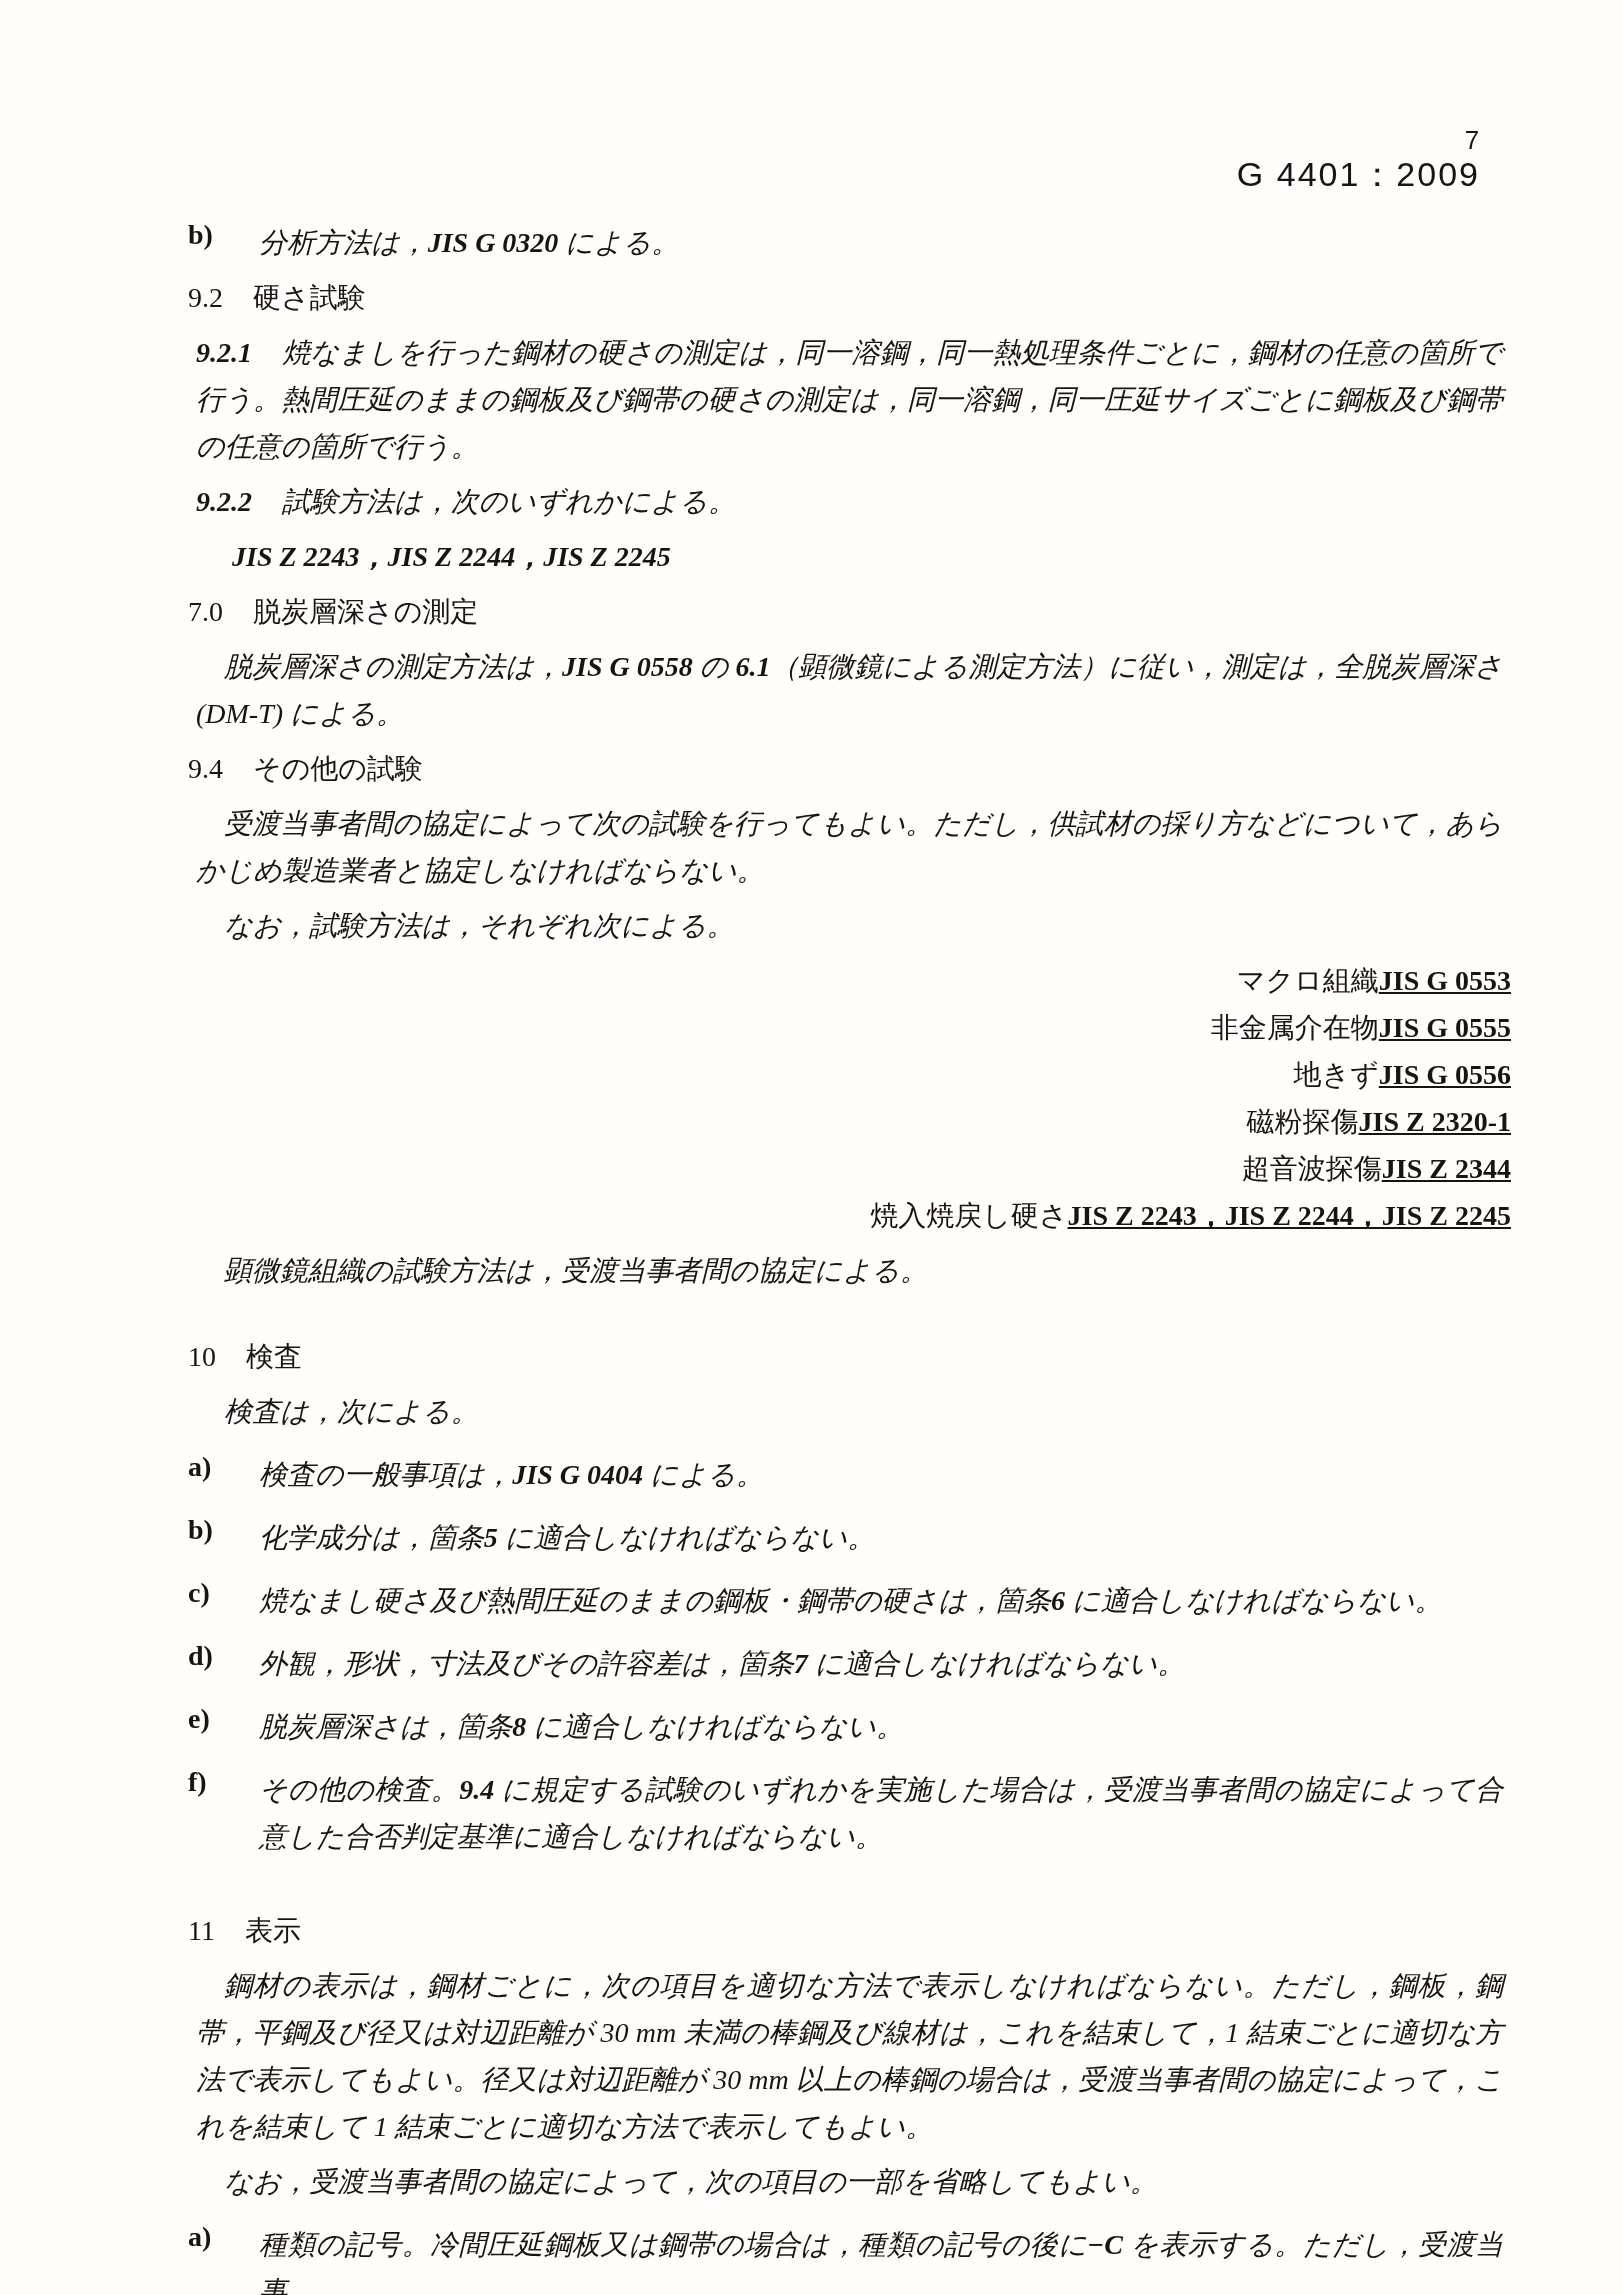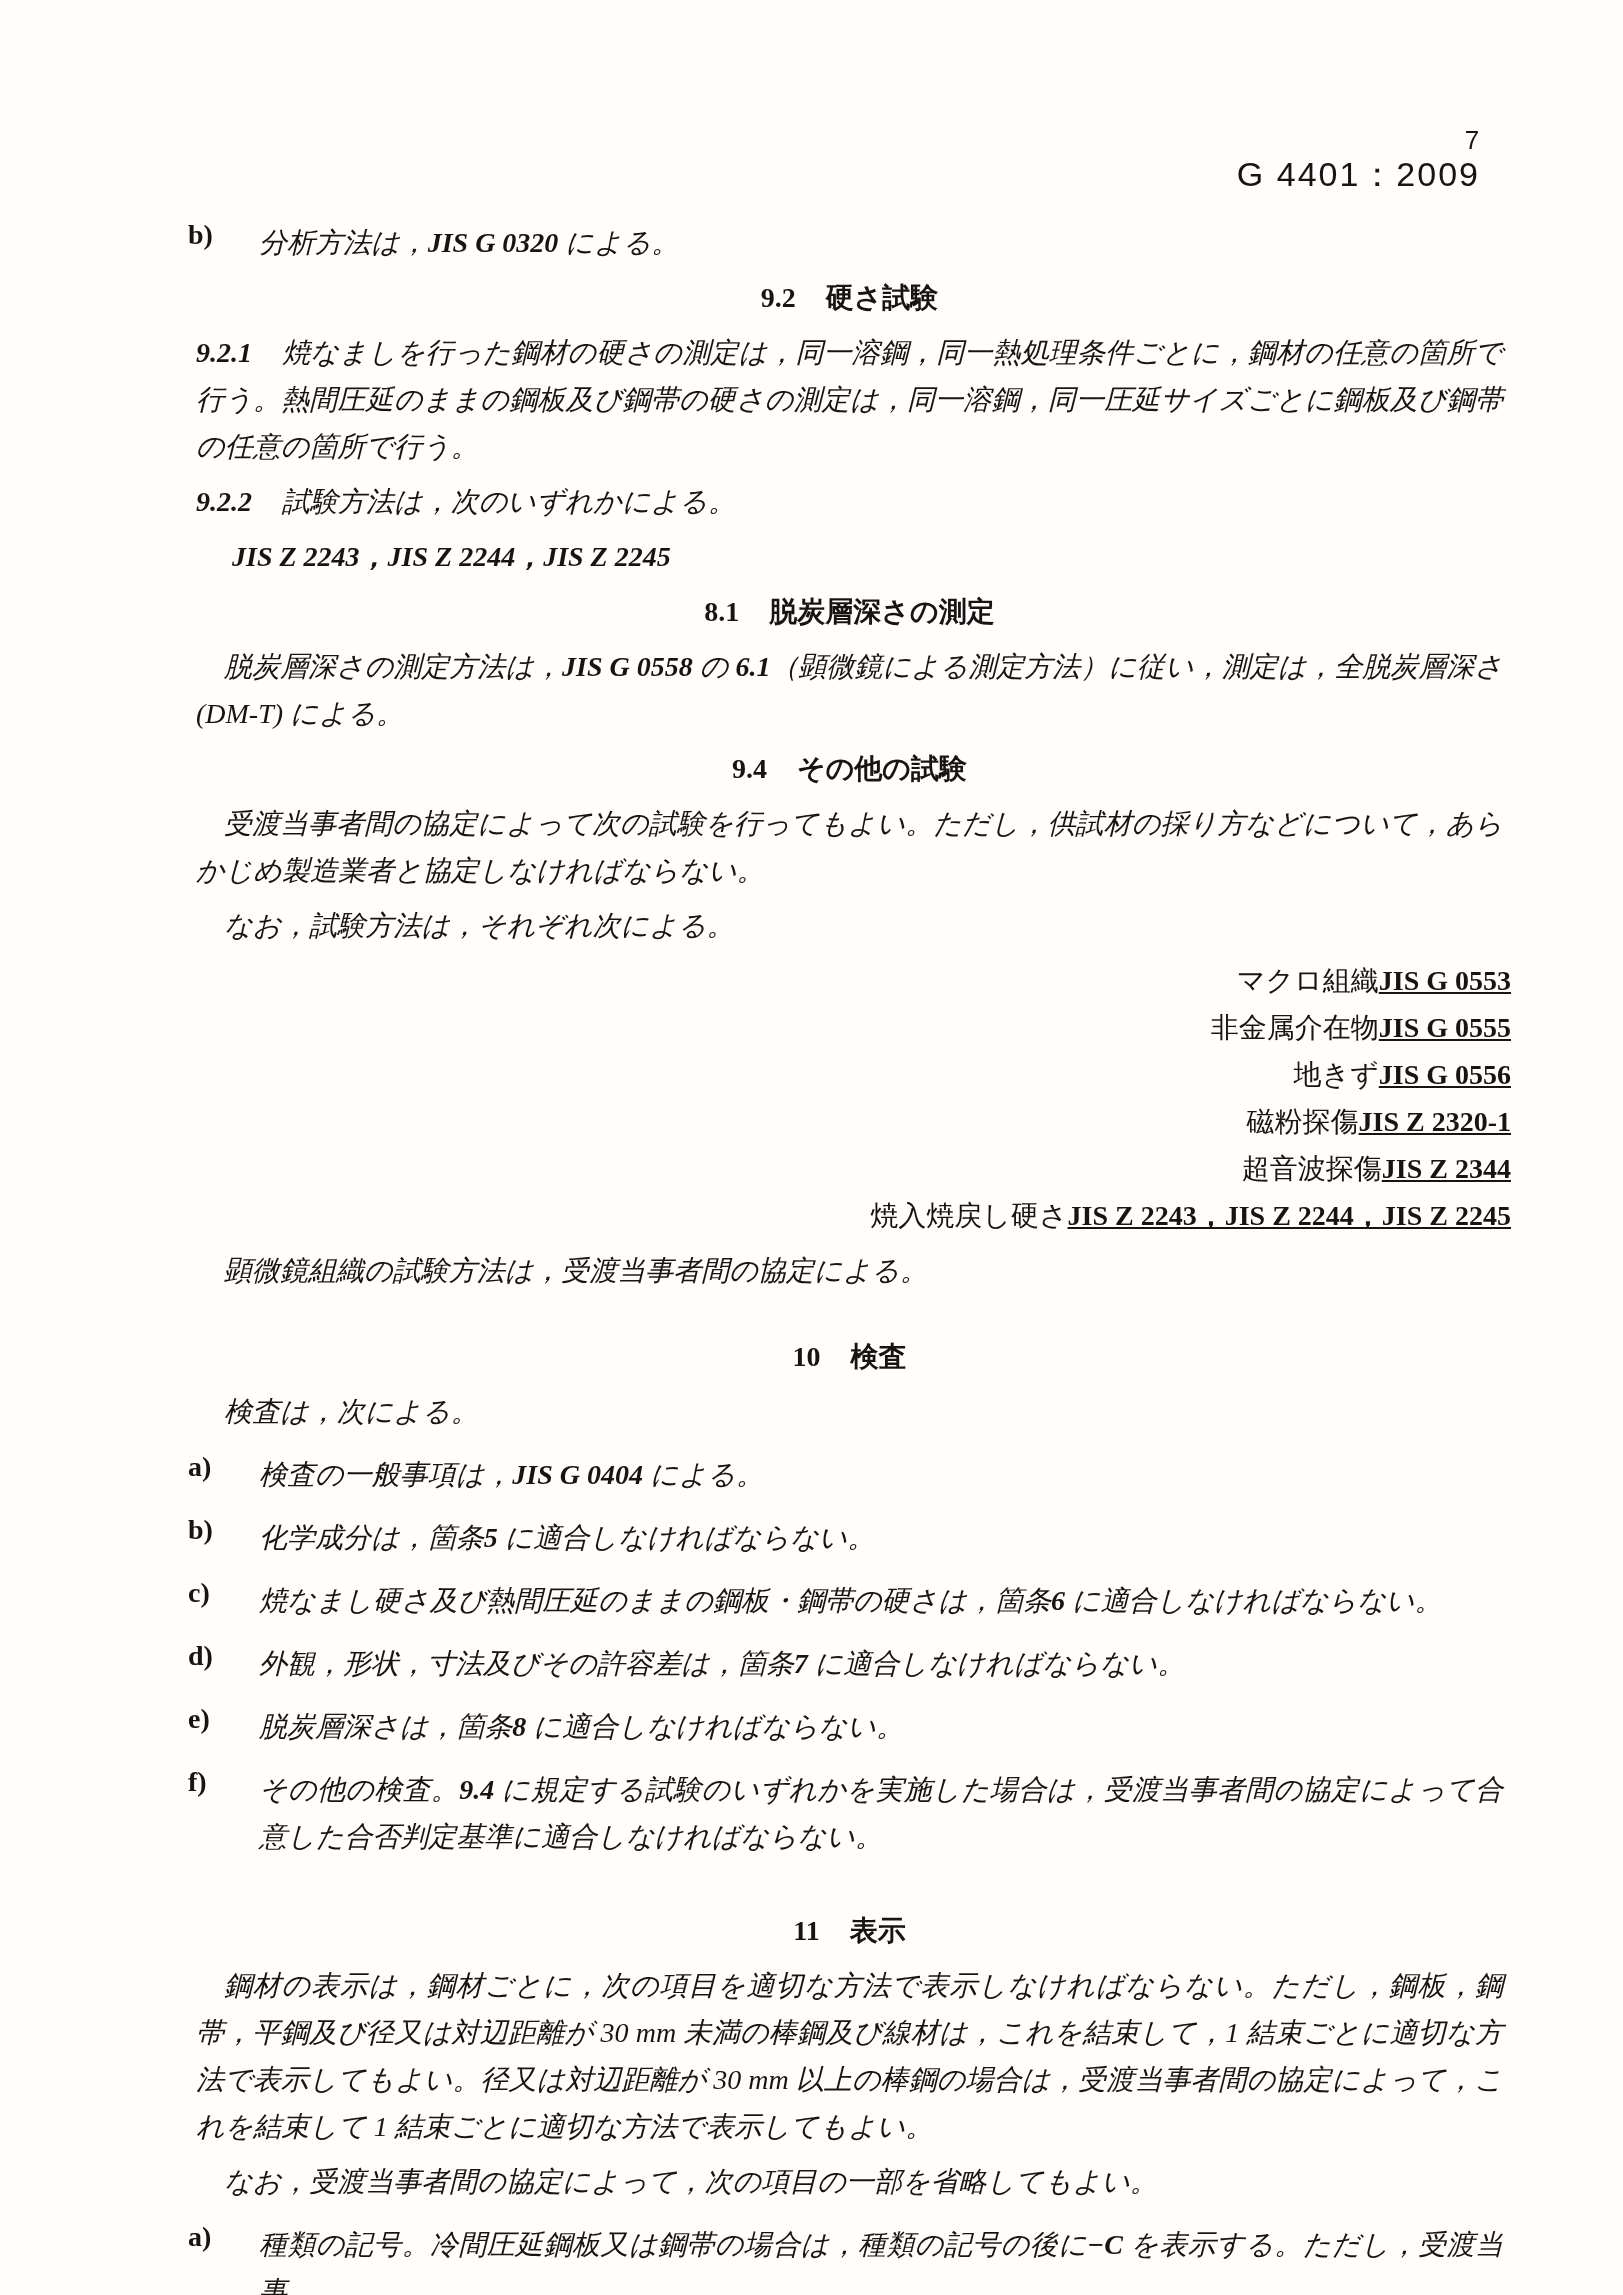--- a/index.html
+++ b/index.html
@@ -41,22 +41,22 @@
     top: 211px;
     width: 1323px;
     font-size: 28px;
     line-height: 47px;
     text-align: justify;
   }
   .content p { margin: 8px; font-style: italic; }
   b { font-weight: 700; }
   .indent { text-indent: 28px; }
   .heading {
-    font-weight: 700;
-    text-align: center;
+    font-weight: 400;
+    text-align: left;
   }
   .heading .num { margin-right: 30px; }
   .pnum { margin-right: 30px; }
   .sec-gap { margin-top: 39px; }
   .methods-line {
     padding-left: 36px;
     font-weight: 700;
     text-align: left;
   }
   
@@ -109,21 +109,21 @@
       <span class="num">9.2</span><span>硬さ試験</span>
     </div>
 
     <p class="para"><b class="pnum">9.2.1</b><span>焼なましを行った鋼材の硬さの測定は，同一溶鋼，同一熱処理条件ごとに，鋼材の任意の箇所で行う。熱間圧延のままの鋼板及び鋼帯の硬さの測定は，同一溶鋼，同一圧延サイズごとに鋼板及び鋼帯の任意の箇所で行う。</span></p>
 
     <p class="para"><b class="pnum">9.2.2</b><span>試験方法は，次のいずれかによる。</span></p>
 
     <p class="methods-line">JIS Z 2243，JIS Z 2244，JIS Z 2245</p>
 
     <div class="heading">
-      <span class="num">8.1</span><span>脱炭層深さの測定</span>
+      <span class="num">7.0</span><span>脱炭層深さの測定</span>
     </div>
 
     <p class="para indent"><span>脱炭層深さの測定方法は，</span><b>JIS G 0558</b><span> の </span><b>6.1</b><span>（顕微鏡による測定方法）に従い，測定は，全脱炭層深さ (DM-T) による。</span></p>
 
     <div class="heading">
       <span class="num">9.4</span><span>その他の試験</span>
     </div>
 
     <p class="para indent">受渡当事者間の協定によって次の試験を行ってもよい。ただし，供試材の採り方などについて，あらかじめ製造業者と協定しなければならない。</p>
     <p class="para indent">なお，試験方法は，それぞれ次による。</p>

